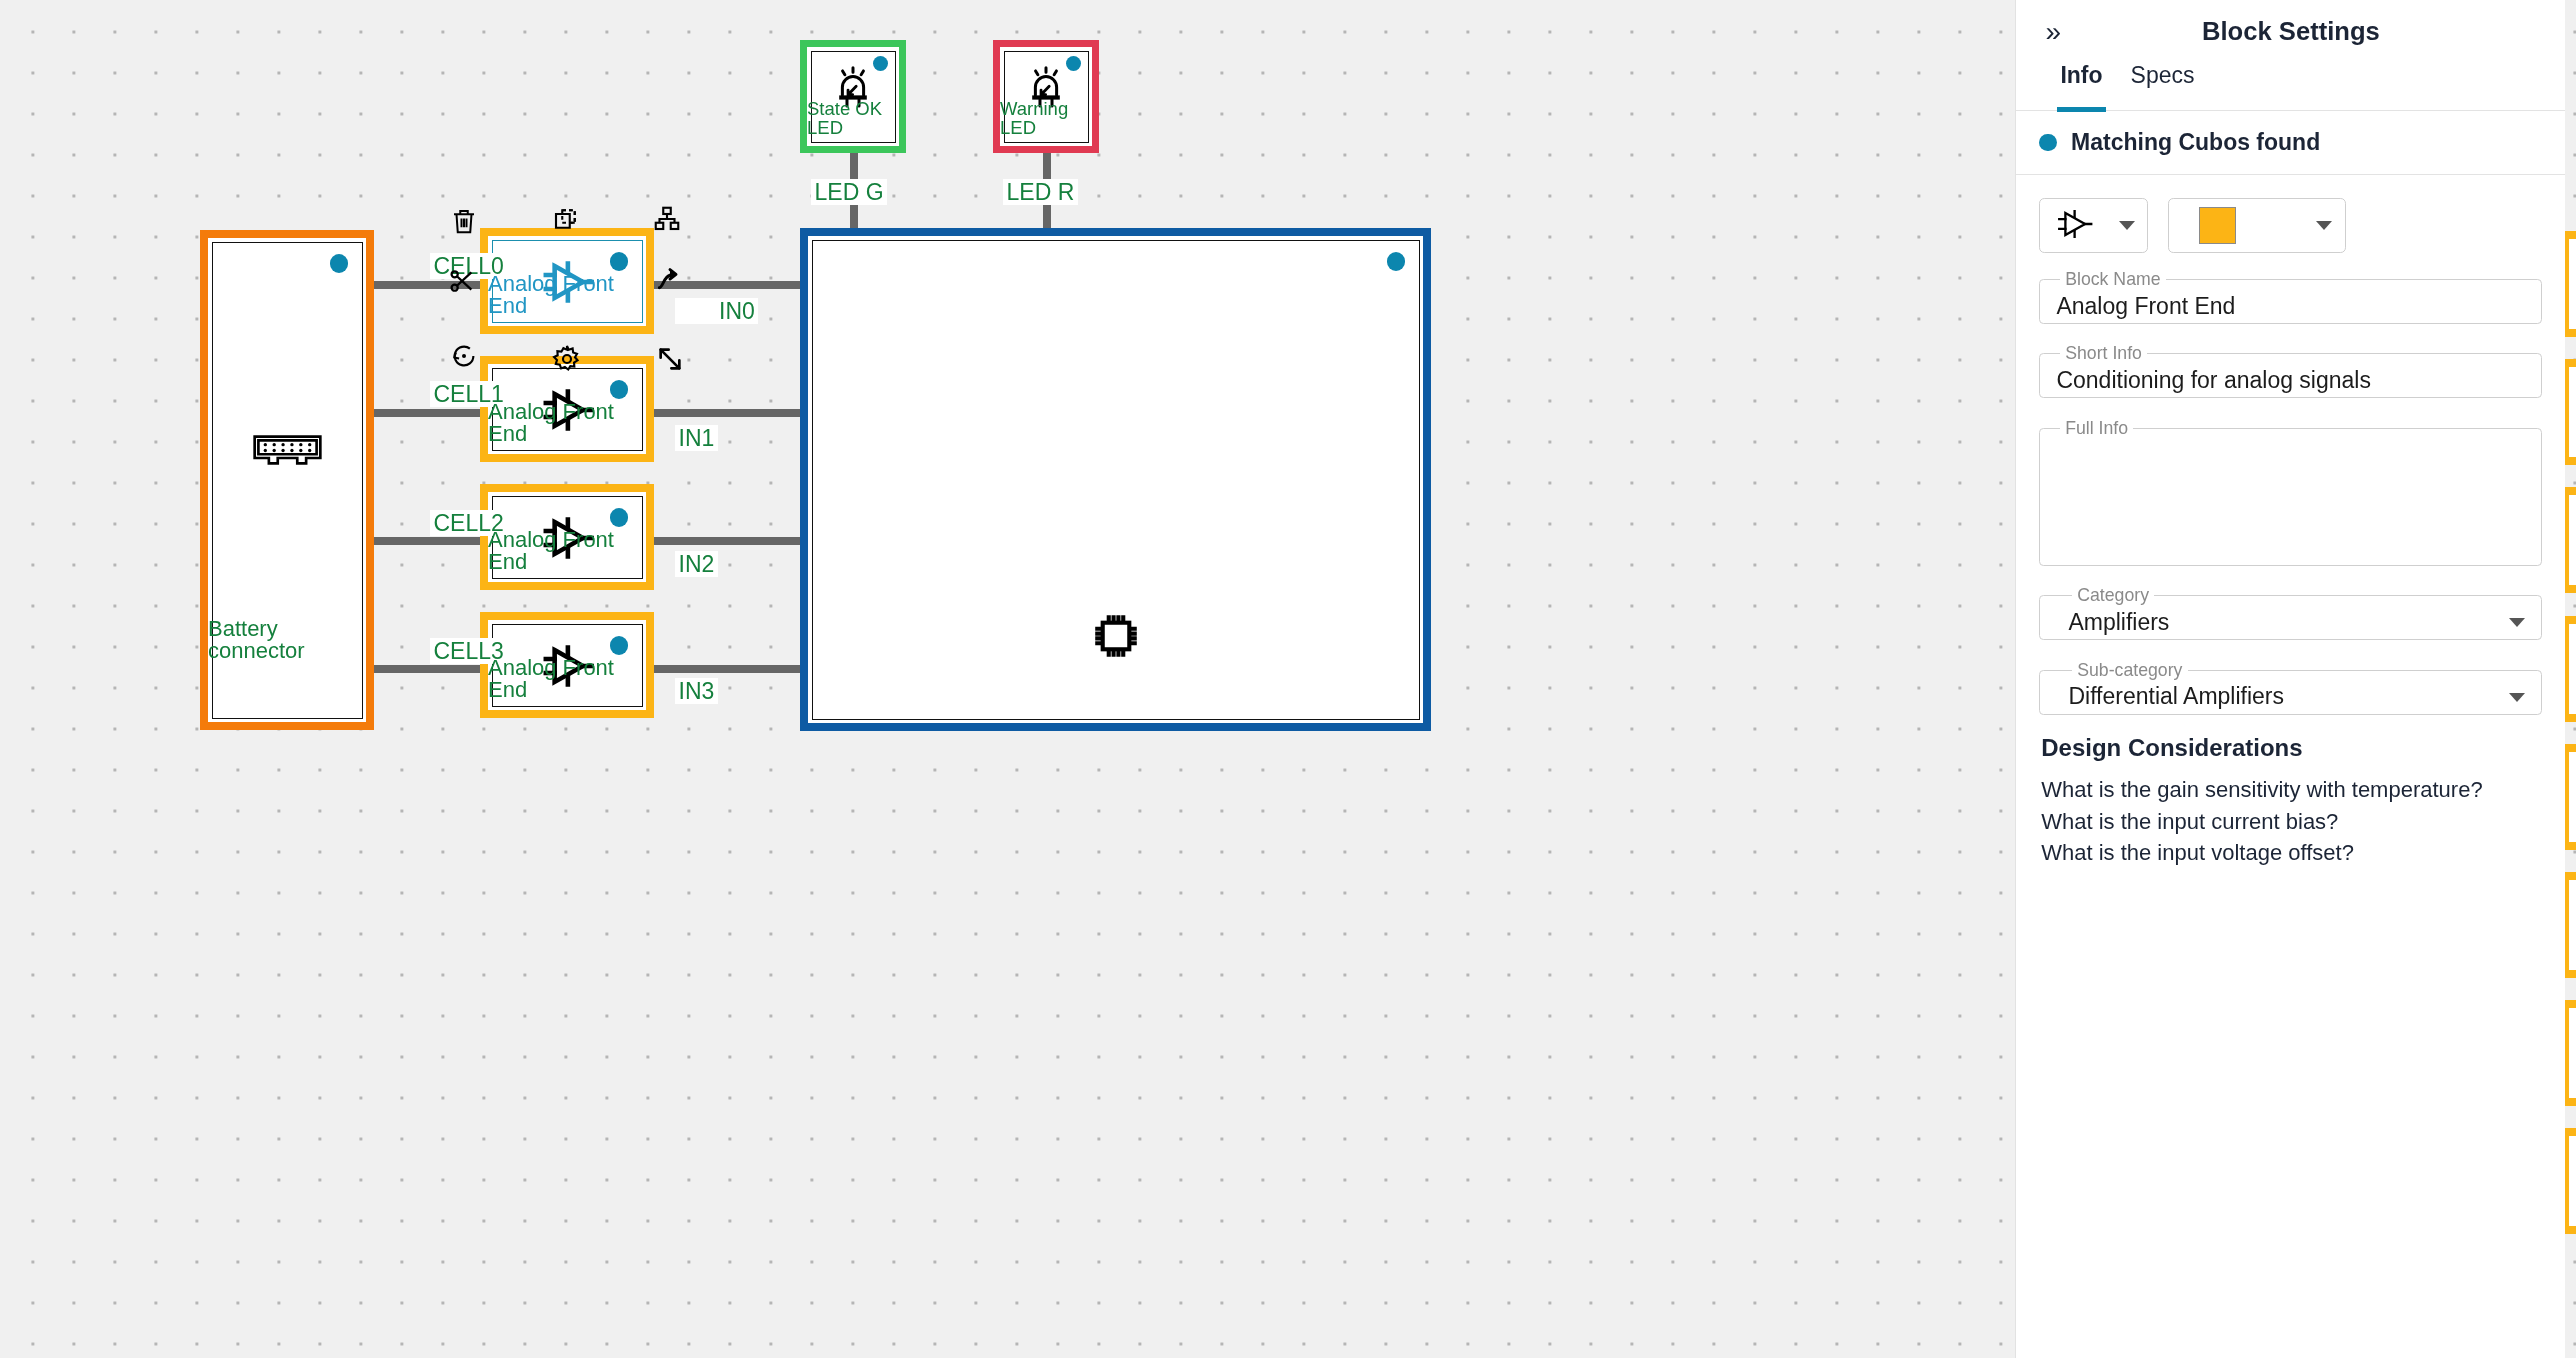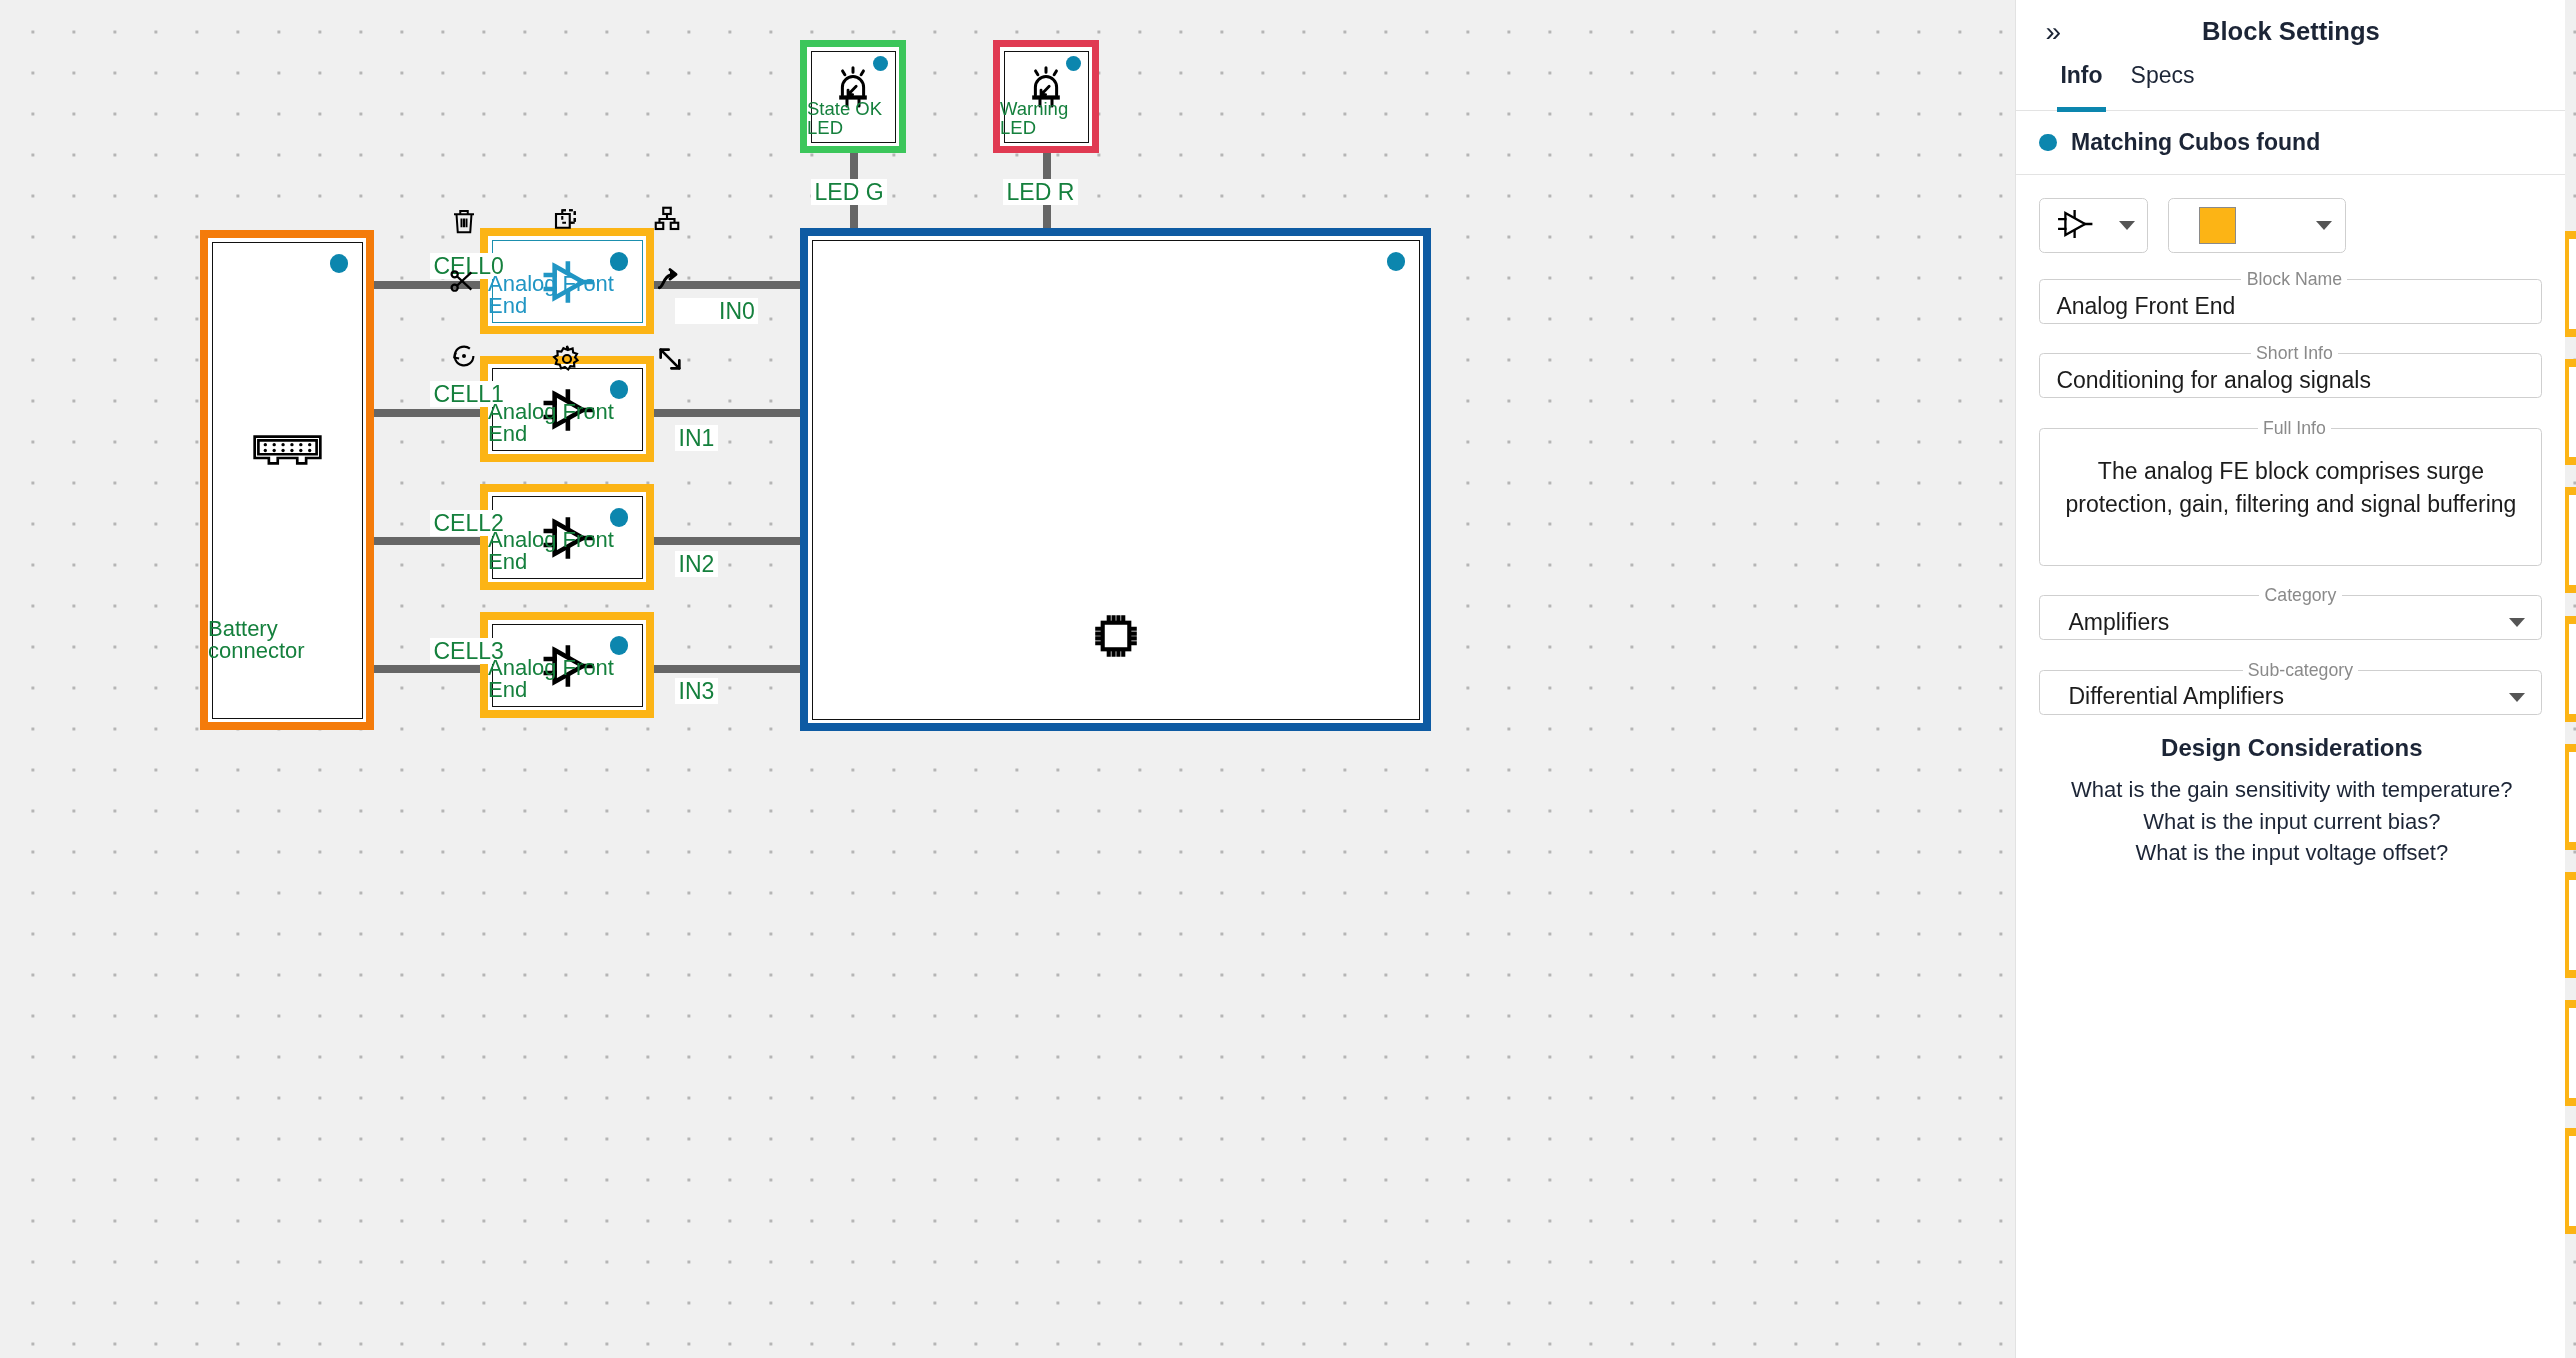--- a/index.html
+++ b/index.html
@@ -139,21 +139,21 @@
     height: 4.4px; background: #0c86ae;
   }
   #status-row {
     flex: 0 0 64px; display: flex; align-items: center;
     padding-left: 23px; gap: 14px;
     border-bottom: 0.9px solid #e3e3e3;
   }
   #status-dot { width: 17.7px; height: 17.7px; border-radius: 50%; background: #0c86ae; flex: 0 0 17.7px; }
   #status-text { font-size: 23px; font-weight: bold; color: #1c2536; }
 
-  #panel-body { flex: 1 1 auto; padding: 23px 23px 0 23px; overflow: hidden; text-align: center; }
+  #panel-body { flex: 1 1 auto; padding: 23px 23px 0 23px; overflow: hidden; }
 
   .dd-row { display: flex; gap: 19.4px; margin-bottom: 16px; }
   .dd {
     height: 55px; border: 0.9px solid #cfcfcf; border-radius: 5.3px;
     display: flex; align-items: center; justify-content: space-between;
     padding: 0 12.4px; background: #fff; cursor: pointer;
   }
   #dd-symbol { width: 109px; }
   #dd-color  { width: 178px; }
   .swatch { width: 37px; height: 37px; background: #fcb415; border: 0.9px solid #8a8a8a; margin-left: 17.7px; }
@@ -434,21 +434,20 @@
         <div class="fval">Analog Front End</div>
       </fieldset>
 
       <fieldset class="field" id="f-shortinfo">
         <legend>Short Info</legend>
         <div class="fval">Conditioning for analog signals</div>
       </fieldset>
 
       <fieldset class="field" id="f-fullinfo">
         <legend>Full Info</legend>
-        <div class="fval">The analog FE block comprises surge protection, gain, filtering and signal buffering</div>
       </fieldset>
 
       <fieldset class="field selectfield">
         <legend>Category</legend>
         <div class="fval">Amplifiers</div>
         <span class="caret"></span>
       </fieldset>
 
       <fieldset class="field selectfield">
         <legend>Sub-category</legend>

